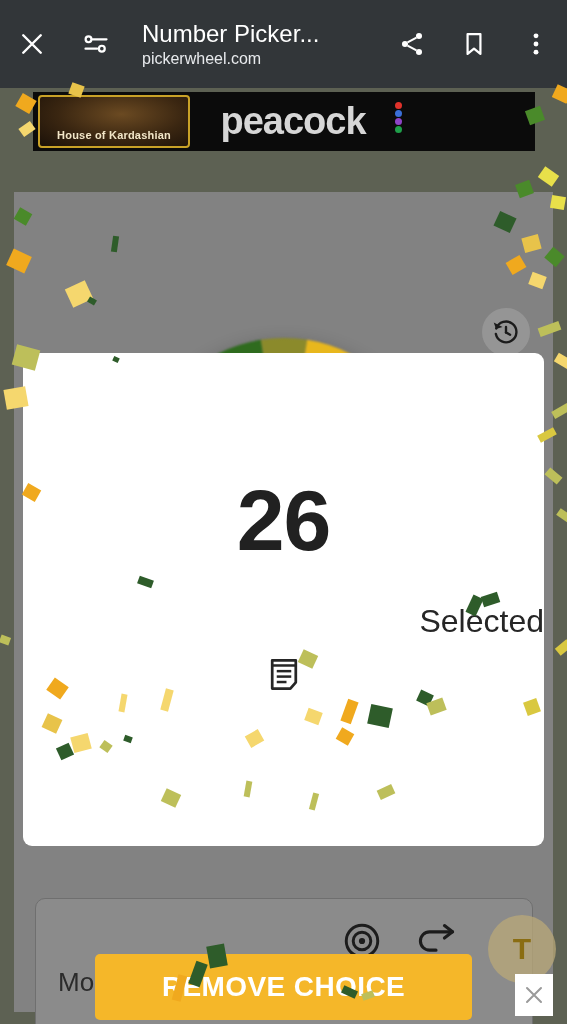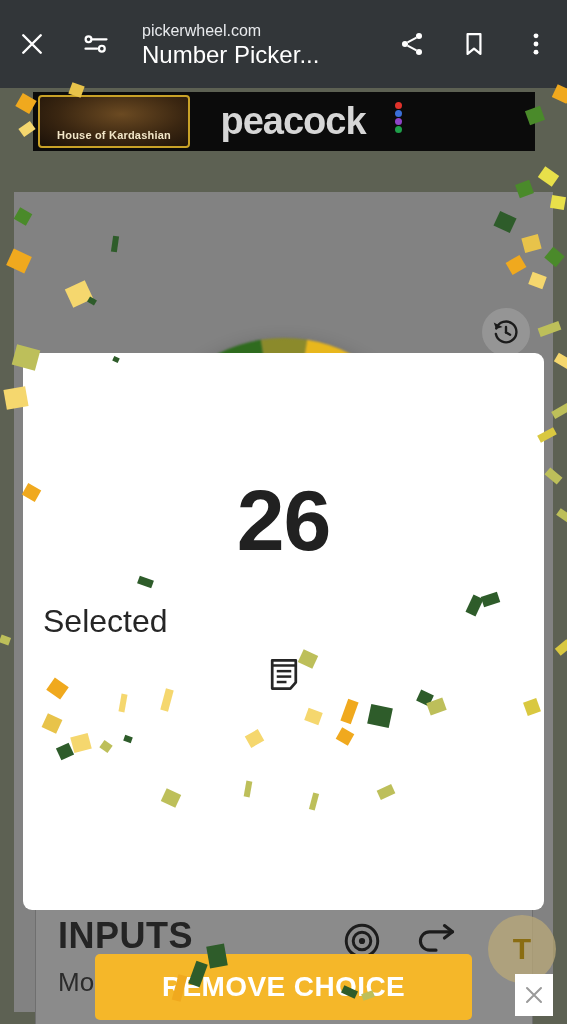--- a/index.html
+++ b/index.html
@@ -118,30 +118,30 @@
   #undo-icon-btn{ position:absolute; left:376px; top:20px; width:48px; height:44px; cursor:pointer; }
   #t-badge{
     position:absolute; left:452px; top:16px; width:68px; height:68px; border-radius:50%;
     background:rgba(186,168,120,0.75);
     display:flex; align-items:center; justify-content:center;
     color:#8a6d12; font-size:30px; font-weight:bold; cursor:pointer;
   }
 
   
   #result-dialog{
-    position:absolute; left:23px; top:265px; width:521px; height:557px;
+    position:absolute; left:23px; top:265px; width:521px; height:493px;
     background:#ffffff; border-radius:9px;
     z-index:30;
   }
   #result-number{
     position:absolute; left:0; right:0; top:124px; text-align:center;
     font-size:86px; font-weight:bold; color:#212121; letter-spacing:-1px; line-height:1;
   }
   #result-status{
-    position:absolute; left:0; right:0; top:250px; text-align:left;
+    position:absolute; left:0; right:0; top:250px; text-align:right;
     font-size:32px; font-weight:400; color:#262626;padding-left:20px;
   }
   #result-note-icon{
     position:absolute; left:0; right:0; top:305px;
     display:flex; justify-content:center; cursor:pointer;
   }
 
   
   #done-button{
     position:absolute; left:95px; top:779px; width:377px; height:67px;
@@ -184,22 +184,22 @@
   </div>
   <div id="site-info-btn">
     <svg width="28" height="28" viewBox="0 0 24 24">
       <line x1="9" y1="8" x2="21" y2="8" stroke="#fff" stroke-width="1.9" stroke-linecap="round"></line>
       <line x1="3" y1="16" x2="13" y2="16" stroke="#fff" stroke-width="1.9" stroke-linecap="round"></line>
       <circle cx="5.6" cy="8" r="2.5" fill="none" stroke="#fff" stroke-width="1.9"></circle>
       <circle cx="17" cy="16" r="2.5" fill="none" stroke="#fff" stroke-width="1.9"></circle>
     </svg>
   </div>
   <div id="title-block">
+    <div id="page-title">Number Picker...</div>
     <div id="page-url">pickerwheel.com</div>
-    <div id="page-title">Number Picker...</div>
   </div>
   <div class="tb-icon">
     <svg width="28" height="28" viewBox="0 0 24 24">
       <circle cx="18" cy="5.2" r="2.6" fill="#fff"></circle>
       <circle cx="18" cy="18.8" r="2.6" fill="#fff"></circle>
       <circle cx="6" cy="12" r="2.6" fill="#fff"></circle>
       <line x1="8.2" y1="10.7" x2="15.8" y2="6.5" stroke="#fff" stroke-width="1.7"></line>
       <line x1="8.2" y1="13.3" x2="15.8" y2="17.5" stroke="#fff" stroke-width="1.7"></line>
     </svg>
   </div>
@@ -261,21 +261,20 @@
     <div id="history-btn">
       <svg width="30" height="30" viewBox="0 0 24 24">
         <path d="M4.2 9.2 A8.3 8.3 0 1 1 3.9 13.6" fill="none" stroke="#1b1b1b" stroke-width="1.9" stroke-linecap="round"></path>
         <path d="M2.2 4.4 L4.0 9.6 L9.2 8.0 z" fill="#1b1b1b"></path>
         <line x1="12" y1="8" x2="12" y2="12.4" stroke="#1b1b1b" stroke-width="1.9" stroke-linecap="round"></line>
         <line x1="12" y1="12.4" x2="15.3" y2="14.2" stroke="#1b1b1b" stroke-width="1.9" stroke-linecap="round"></line>
       </svg>
     </div>
 
     <div id="inputs-card">
-      <div id="inputs-title">INPUTS</div>
       <div id="inputs-sub">Mod</div>
       <div id="target-icon-btn">
         <svg width="44" height="44" viewBox="0 0 24 24">
           <circle cx="12" cy="12" r="8.6" fill="none" stroke="#1c1c1c" stroke-width="1.6"></circle>
           <circle cx="12" cy="12" r="4.8" fill="none" stroke="#1c1c1c" stroke-width="1.6"></circle>
           <circle cx="12" cy="12" r="1.7" fill="#1c1c1c"></circle>
         </svg>
       </div>
       <div id="undo-icon-btn">
         <svg width="48" height="44" viewBox="0 0 26 24">

